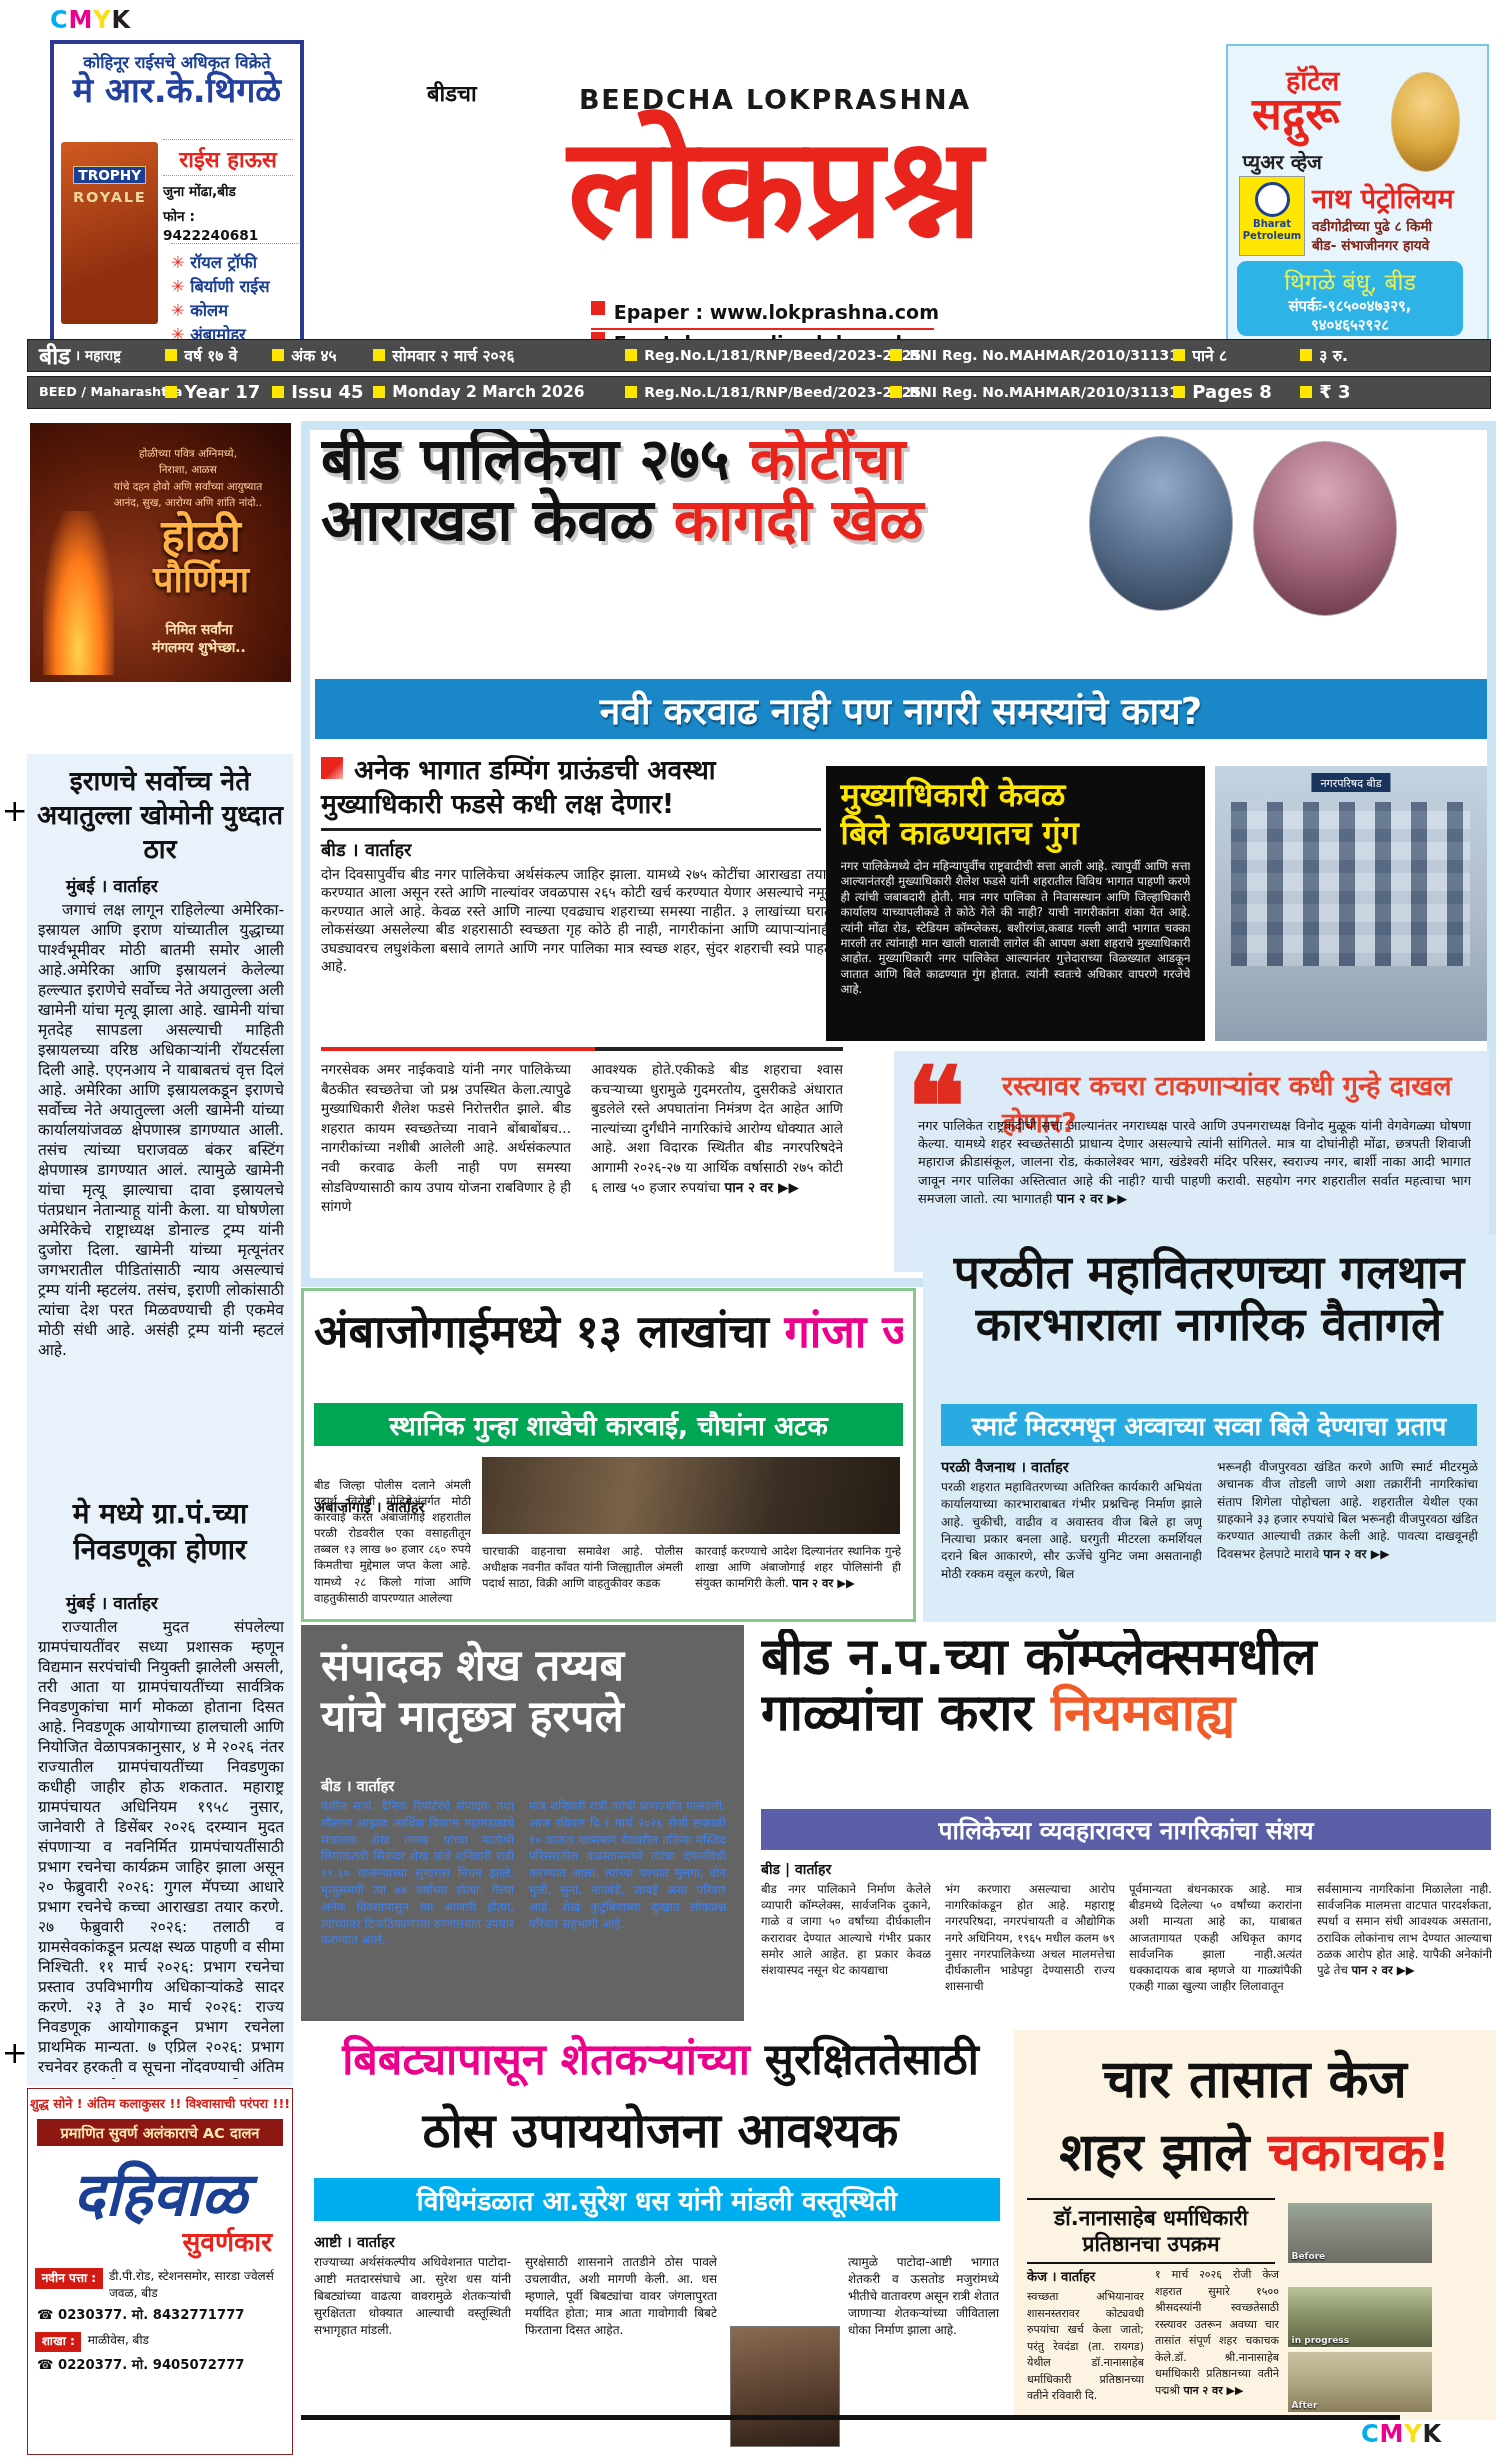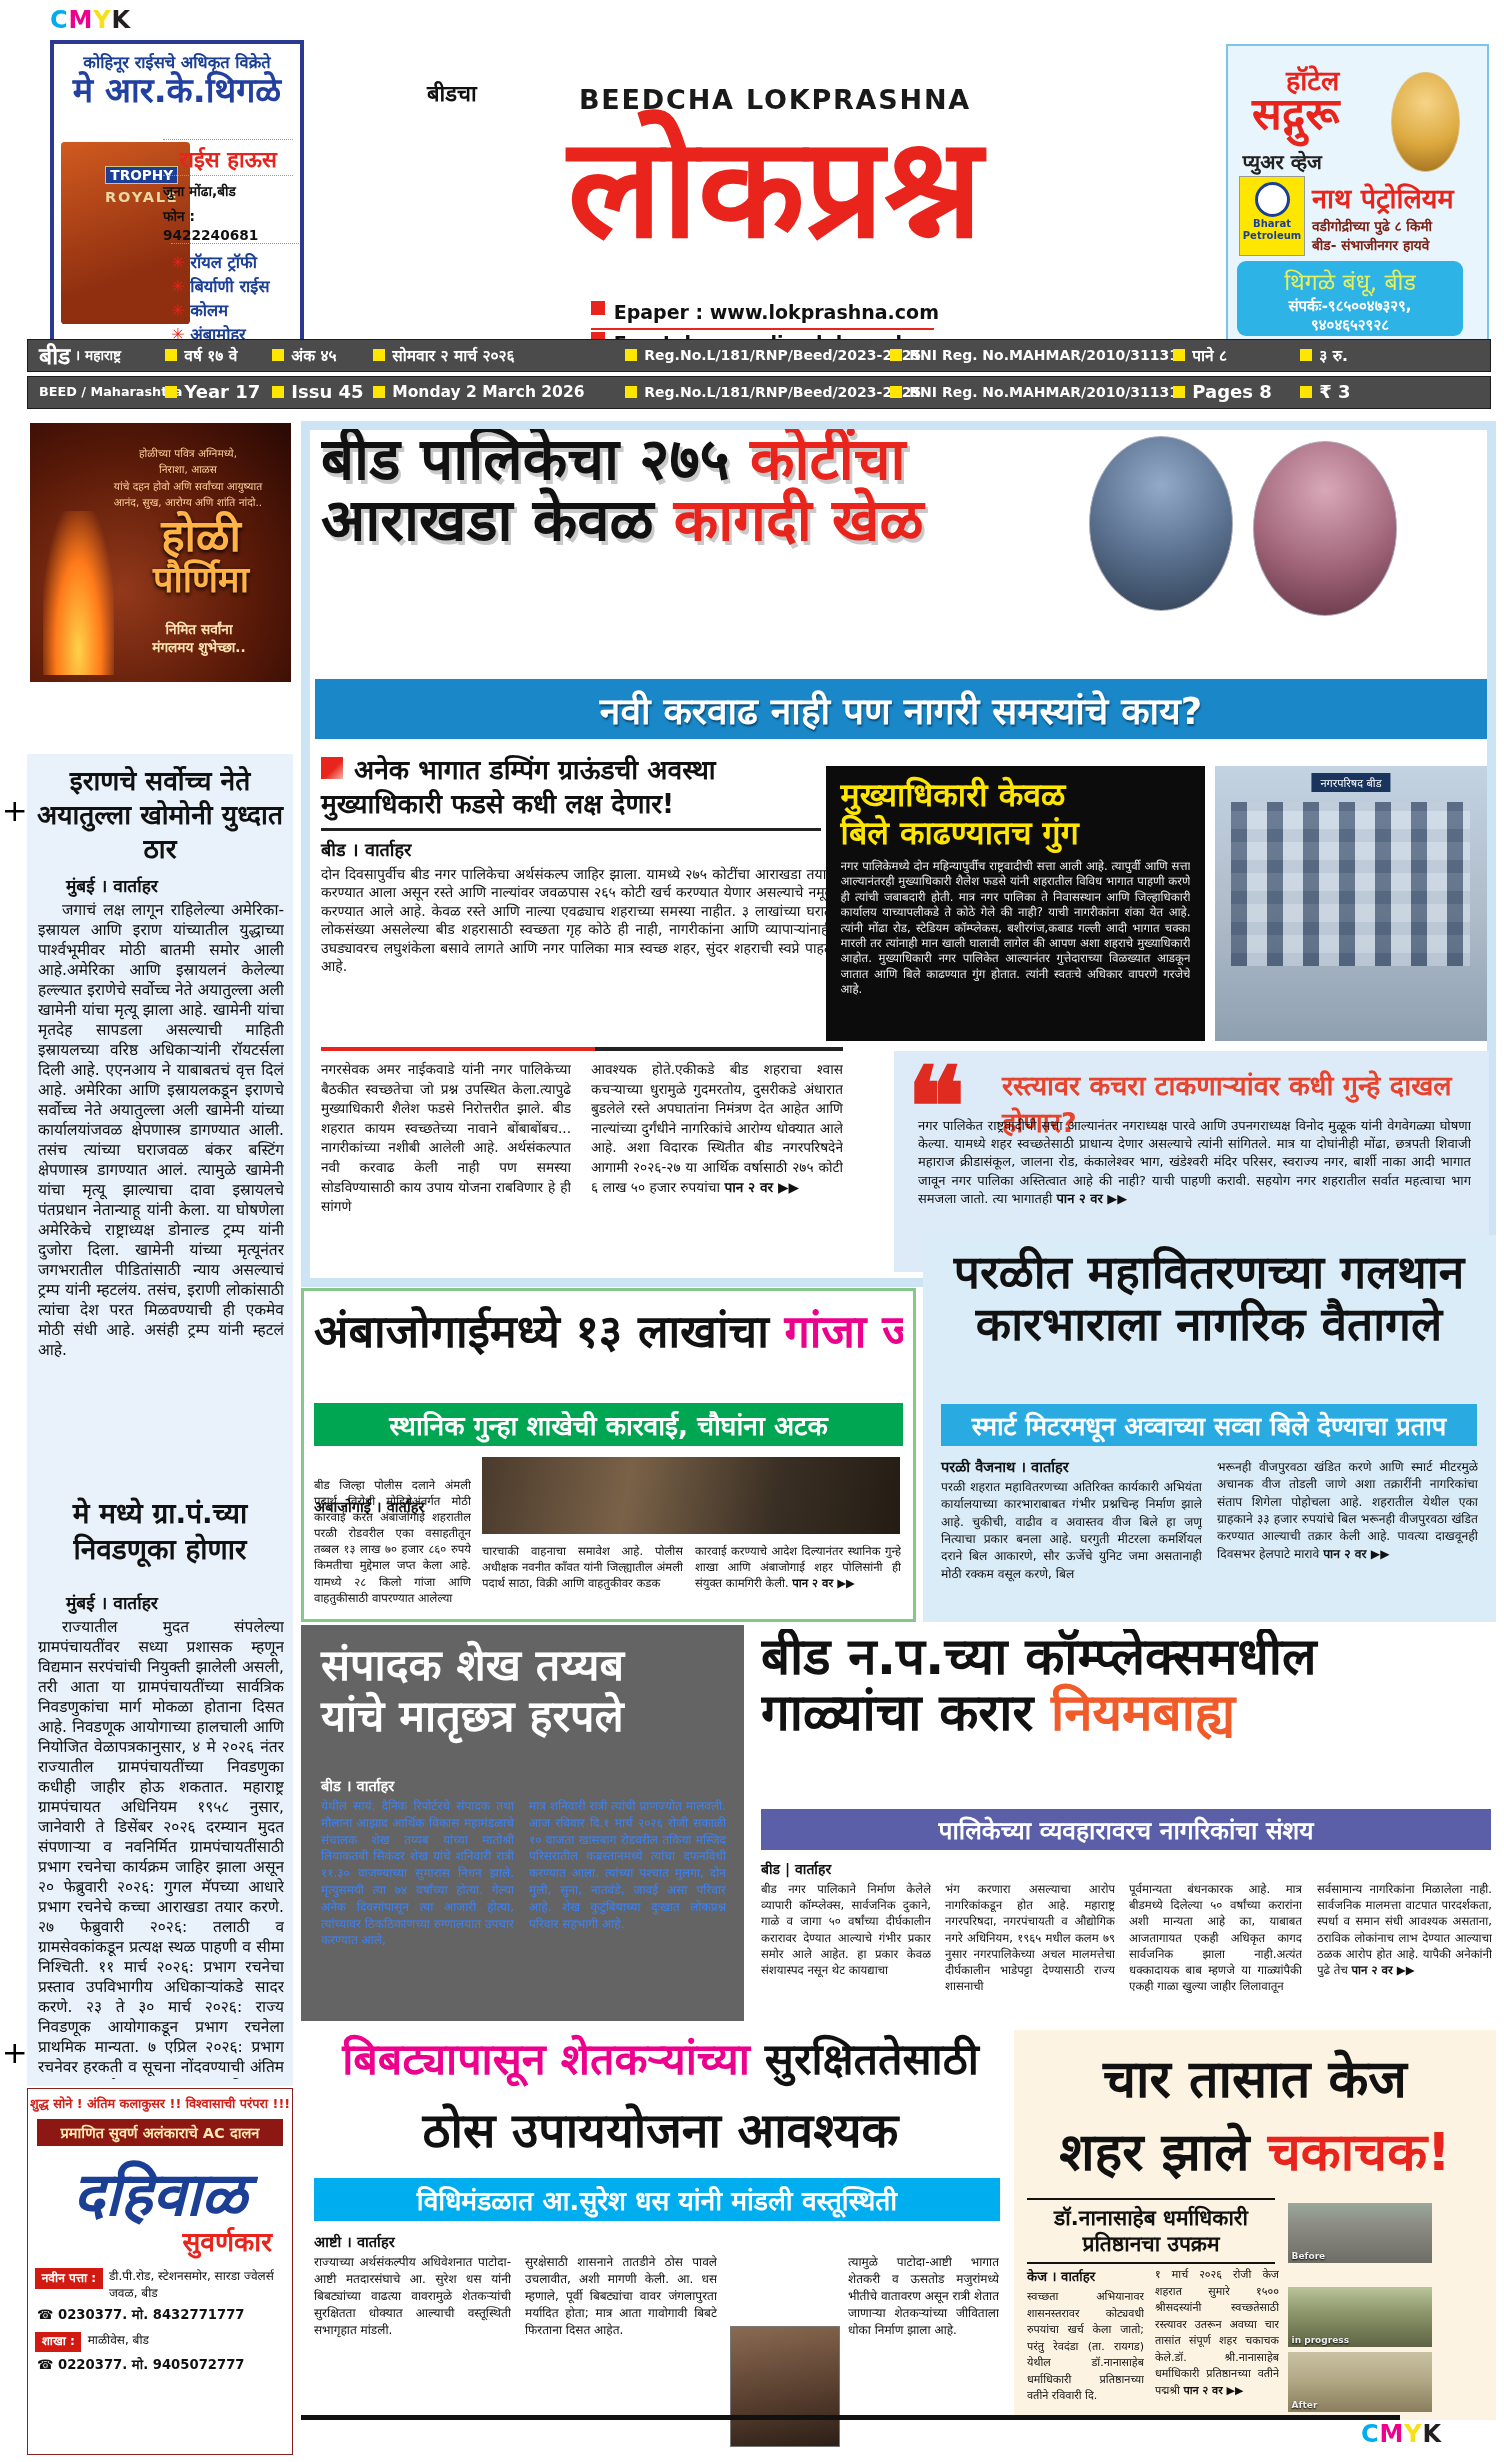--- a/index.html
+++ b/index.html
@@ -10,21 +10,21 @@
   .mag{color:#ec008c;}
   .org{color:#f15a29;}
   .crop{position:absolute;font-size:31px;color:#000;font-weight:400;}
   .cmyk{font-size:24px;font-weight:bold;letter-spacing:0.9px;}
   .cy{color:#00aeef;}.ma{color:#ec008c;}.ye{color:#f7e017;}.bk{color:#231f20;}
 
   
   #ad-rice{left:50px;top:40px;width:254px;height:316px;border:4.6px solid #2b3990;background:#fff;box-sizing:border-box;}
   .rice-l1{color:#1b3f94;font-size:16.4px;font-weight:bold;text-align:center;margin-top:5.5px;}
   .rice-name{color:#2140a0;font-size:34px;font-weight:bold;text-align:center;line-height:1.05;}
-  .rice-pack{position:absolute;left:7.3px;top:98px;width:97px;height:182px;background:linear-gradient(160deg,#d05a20,#8f2f10 70%);border-radius:3.6px;padding-left:32px;}
+  .rice-pack{position:absolute;left:7.3px;top:98px;width:97px;height:182px;background:linear-gradient(160deg,#d05a20,#8f2f10 70%);border-radius:3.6px;}
   .rice-pack .tr{margin:24px auto 0;width:71px;background:#1b3f94;color:#fff;font-size:13.7px;font-weight:bold;text-align:center;border:1.8px solid #d8c27a;}
   .rice-pack .ry{margin:3.6px auto 0;width:78px;color:#e9d9a0;font-size:14.6px;font-weight:bold;text-align:center;letter-spacing:1.8px;}
   .rice-rc{position:absolute;left:109px;top:95px;width:130px;}
   .rice-shop{color:#e8241c;font-size:22px;font-weight:bold;text-align:center;border-top:1.8px dotted #999;border-bottom:1.8px dotted #999;padding:2.7px 0;}
   .rice-addr{font-size:13.7px;font-weight:bold;margin-top:5.5px;line-height:1.4;}
   .rice-items{position:absolute;left:117px;top:199px;width:128px;border-top:1.8px dotted #999;padding-top:7.3px;}
   .rice-it{color:#1b3f94;font-size:16.4px;font-weight:bold;line-height:1.45;}
   .rice-it .ast{color:#e8241c;margin-right:5.5px;}
 
   

